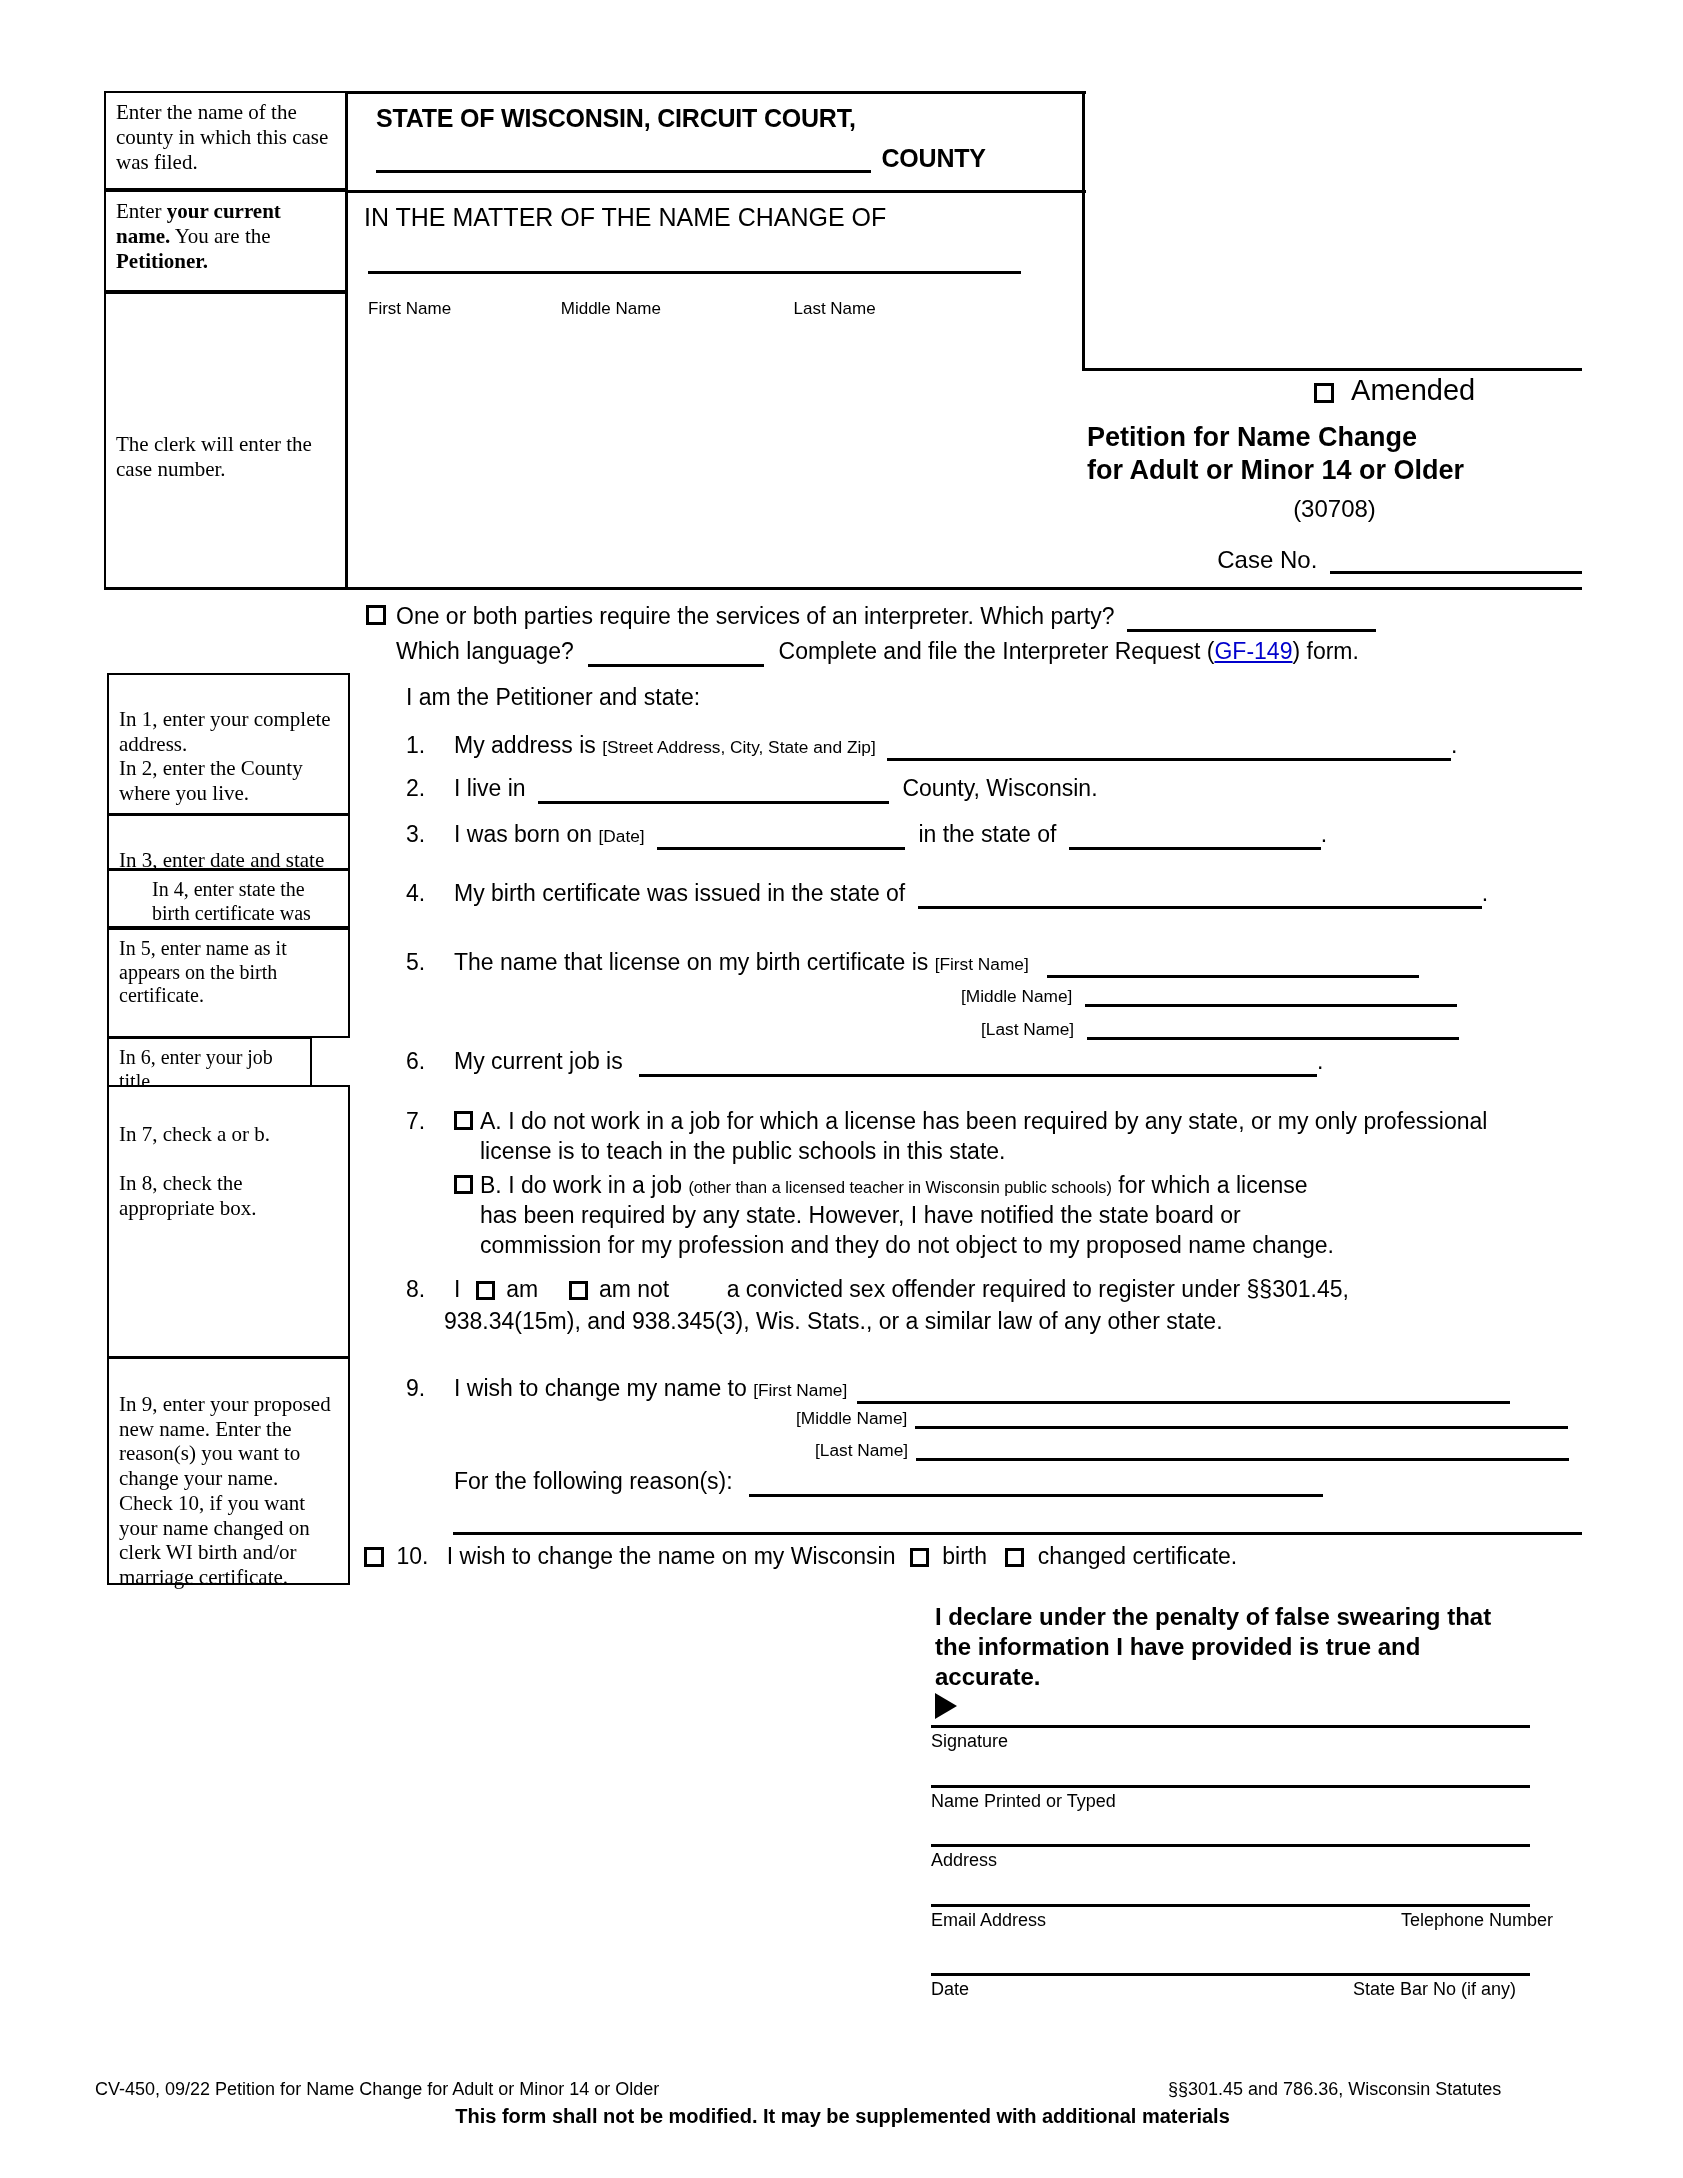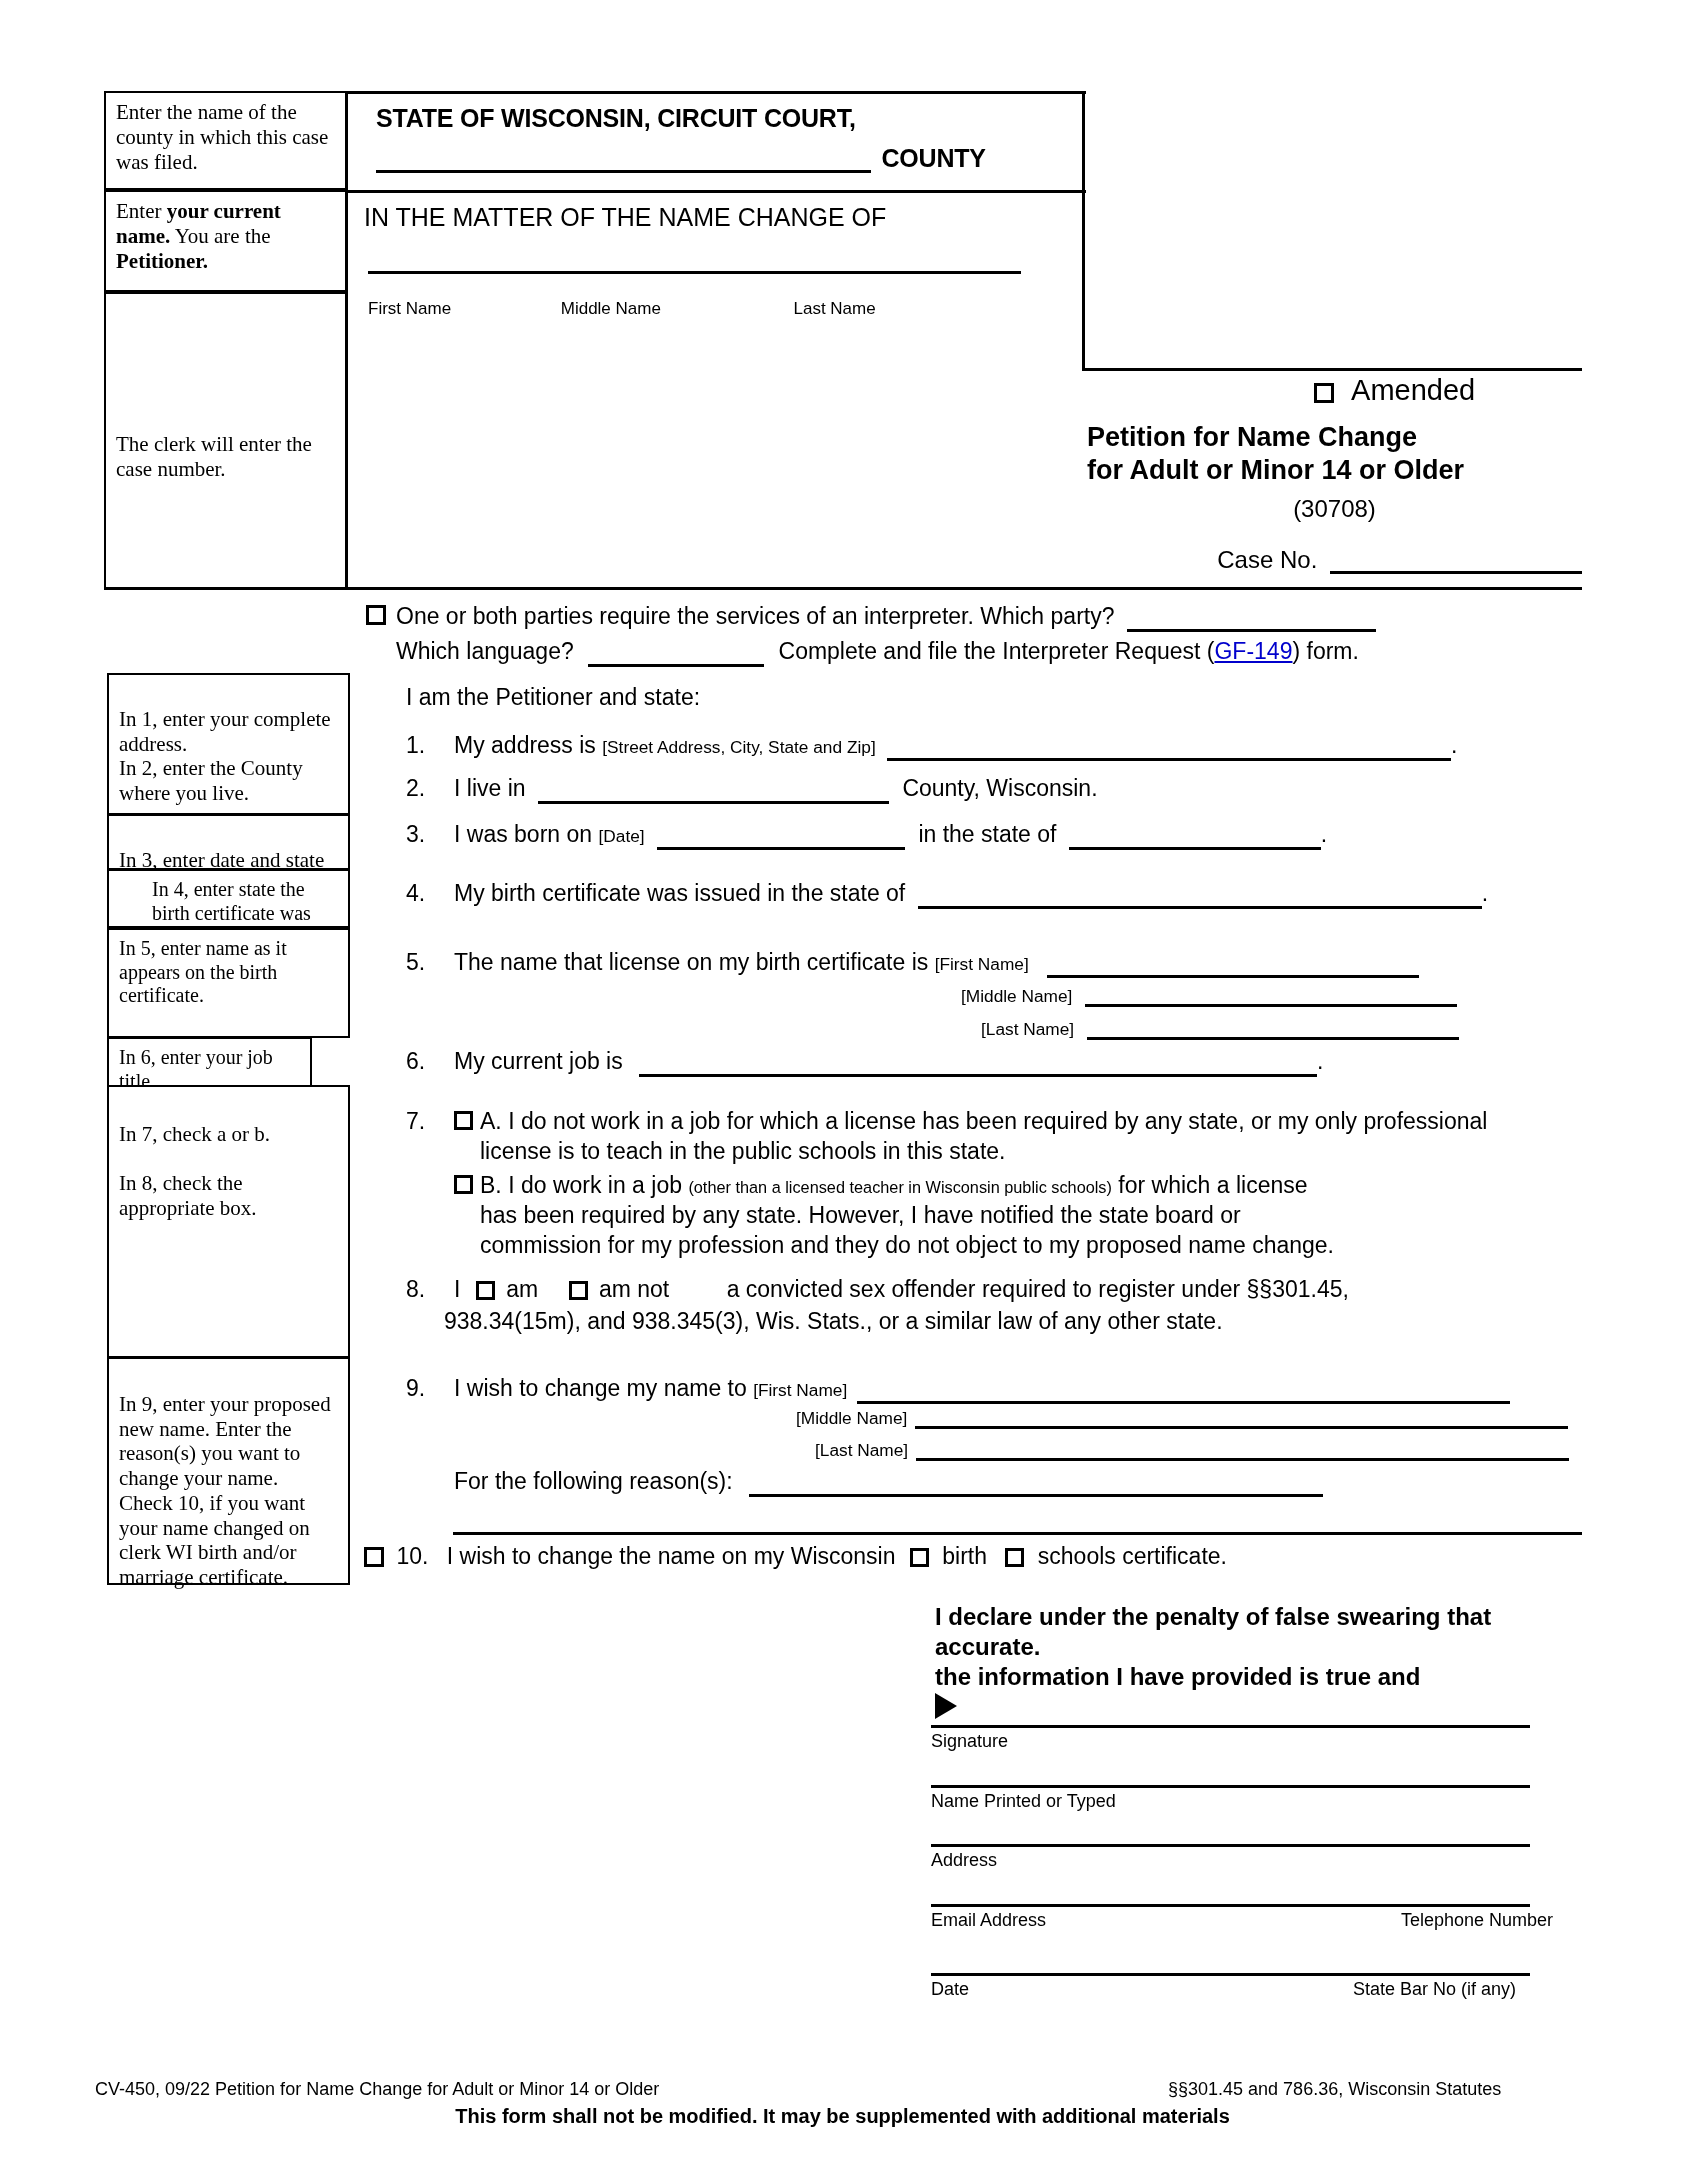--- a/index.html
+++ b/index.html
@@ -352,27 +352,27 @@
     <span class="uline" style="width:1129px;"></span>
   </div>
 
   <div class="abs bodytext" style="left:364px; top:1542px; width:1218px;">
     <span class="cbox"></span>
     <span style="margin-left:6px;">10.</span>
     <span style="margin-left:12px;">I wish to change the name on my  Wisconsin</span>
     <span class="cbox cbox-sm" style="margin-left:8px;"></span>
     <span style="margin-left:7px;">birth</span>
     <span class="cbox cbox-sm" style="margin-left:12px;"></span>
-    <span style="margin-left:7px;">schools certificate.</span>
+    <span style="margin-left:7px;">changed certificate.</span>
   </div>
 
   <div class="abs declare" style="left:935px; top:1602px; width:653px;">
     <div>I declare under the penalty of false swearing that</div>
+    <div>the information I have provided is true and</div>
     <div>accurate.</div>
-    <div>the information I have provided is true and</div>
   </div>
 
   <div class="abs tri" style="left:935px; top:1693px;"></div>
   <div class="abs sigline" style="left:931px; top:1725px; width:599px; height:0;"></div>
   <div class="abs siglabel" style="left:931px; top:1731px;">Signature</div>
 
   <div class="abs sigline" style="left:931px; top:1785px; width:599px; height:0;"></div>
   <div class="abs siglabel" style="left:931px; top:1791px;">Name Printed or Typed</div>
 
   <div class="abs sigline" style="left:931px; top:1844px; width:599px; height:0;"></div>

